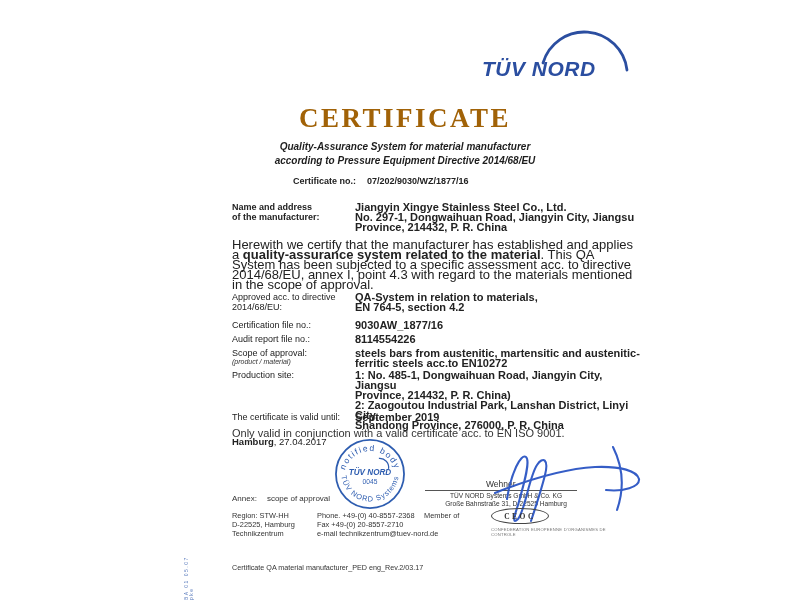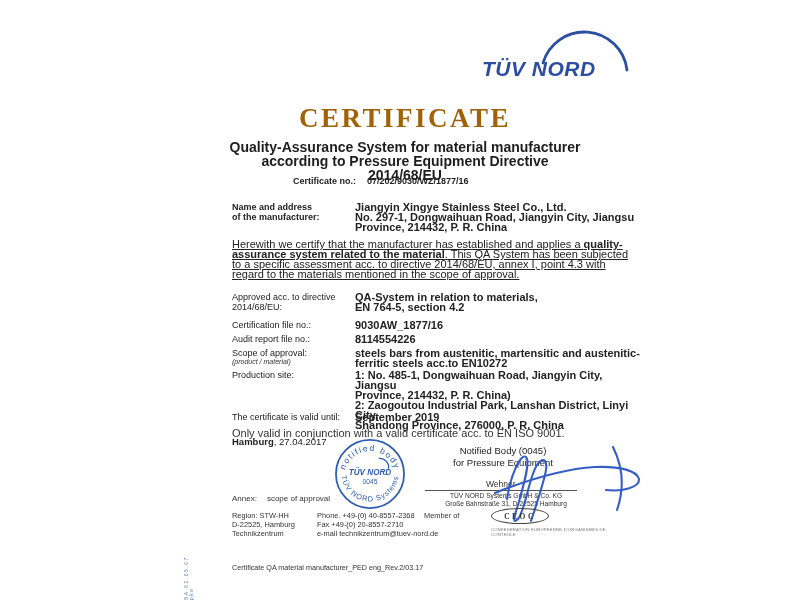--- a/index.html
+++ b/index.html
@@ -5,25 +5,25 @@
   html,body{margin:0;padding:0;background:#fff;}
   .page{position:relative;width:804px;height:600px;background:#ffffff;overflow:hidden;
         font-family:"Liberation Sans",sans-serif;color:#222;}
   .abs{position:absolute;}
   .pre{white-space:pre-line;}
   .b{font-weight:bold;}
   .center{text-align:center;}
 
   .title{font-family:"Liberation Serif",serif;font-weight:bold;font-size:27px;
          letter-spacing:2.5px;color:#a16207;}
-  .subtitle{font-size:14px;font-weight:bold;line-height:14px;color:#1d1d1d;}
+  .subtitle{font-size:10px;font-weight:bold;line-height:14px;color:#1d1d1d;font-style:italic;}
   .certno{font-size:9px;font-weight:bold;}
   .certno .lbl{margin-right:11px;}
 
-  .body-text{font-size:11px;line-height:9.9px;text-decoration:underline;}
+  .body-text{font-size:13px;line-height:9.9px;}
   .field-row{left:232px;width:408px;}
   .f-label{position:absolute;left:0;top:0;width:120px;font-size:9px;line-height:10px;}
   .f-sub{position:absolute;left:0;top:10px;font-size:7px;font-style:italic;color:#333;}
   .f-value{position:absolute;left:123px;top:0;width:285px;font-size:11px;line-height:10px;font-weight:bold;}
 
   .small-note{font-size:11px;color:#333;}
   .place-date{font-size:9.5px;}
   .nb-block{font-size:9.5px;line-height:11.5px;}
   .sig-name{font-size:8.5px;color:#333;}
   .sig-line{border-top:1px solid #555;width:152px;}
@@ -119,24 +119,20 @@
       <textPath href="#stamp-top" startOffset="50%" text-anchor="middle">notified body</textPath>
     </text>
     <path d="M 62,29 A 12,12 0 0 1 75,43" fill="none" stroke="#2e5db0" stroke-width="1.6"></path>
     <text x="50" y="52" text-anchor="middle" font-size="11" font-weight="bold" font-style="italic" fill="#2e5db0" font-family="Liberation Sans, sans-serif">TÜV NORD</text>
     <text x="50" y="64" text-anchor="middle" font-size="9" fill="#2e5db0" font-family="Liberation Sans, sans-serif">0045</text>
     <text font-size="10" letter-spacing="1.2" fill="#2e5db0" font-family="Liberation Sans, sans-serif">
       <textPath href="#stamp-bottom" startOffset="50%" text-anchor="middle">TÜV NORD Systems</textPath>
     </text>
   </svg>
 
-  <div class="abs nb-block center" style="left:423px;top:445px;width:160px;">
-    <div>Notified Body (0045)</div>
-    <div>for Pressure Equipment</div>
-  </div>
 
   <div class="abs sig-name" style="left:486px;top:479px;">Wehner</div>
   <div class="abs sig-line" style="left:425px;top:490px;"></div>
   <div class="abs sig-company" style="left:420px;top:492px;width:172px;">
     <div>TÜV NORD Systems GmbH &amp; Co. KG</div>
     <div>Große Bahnstraße 31, D-22525 Hamburg</div>
   </div>
 
   <svg class="abs" style="left:465px;top:435px;" width="195" height="90" viewBox="0 0 195 90">
     <g fill="none" stroke="#2b55c4" stroke-width="2.1" stroke-linecap="round" opacity="0.95">

